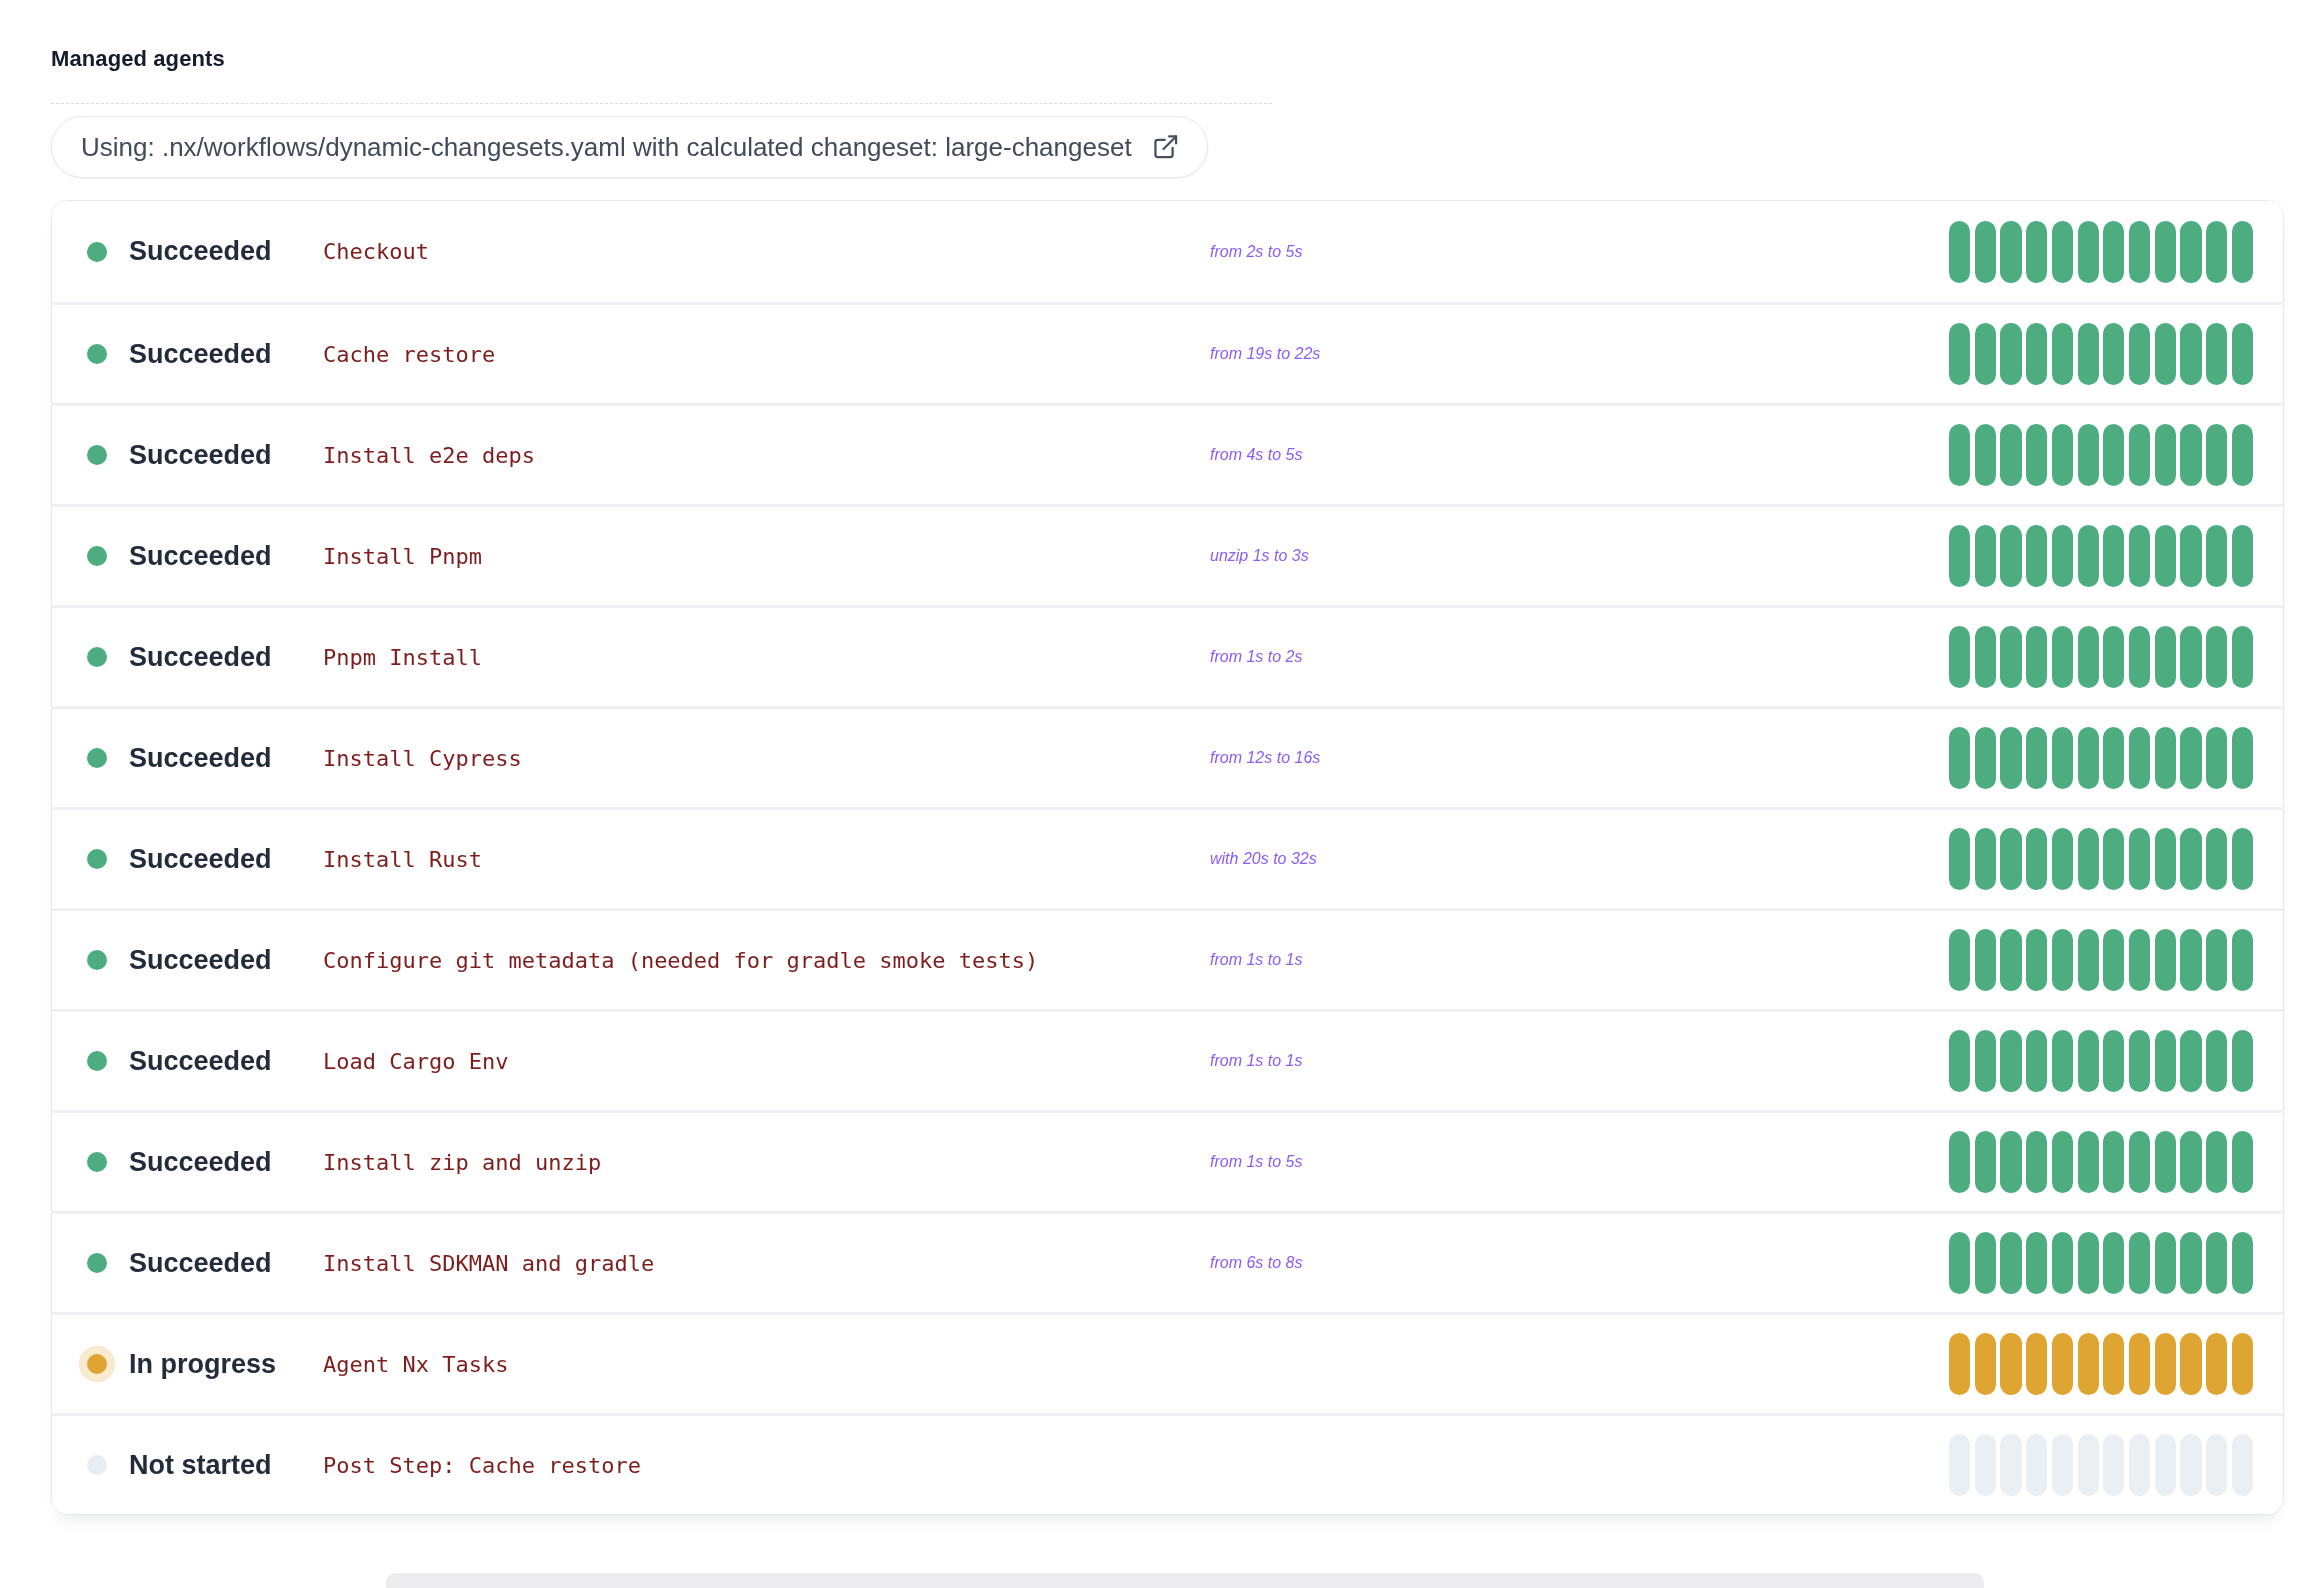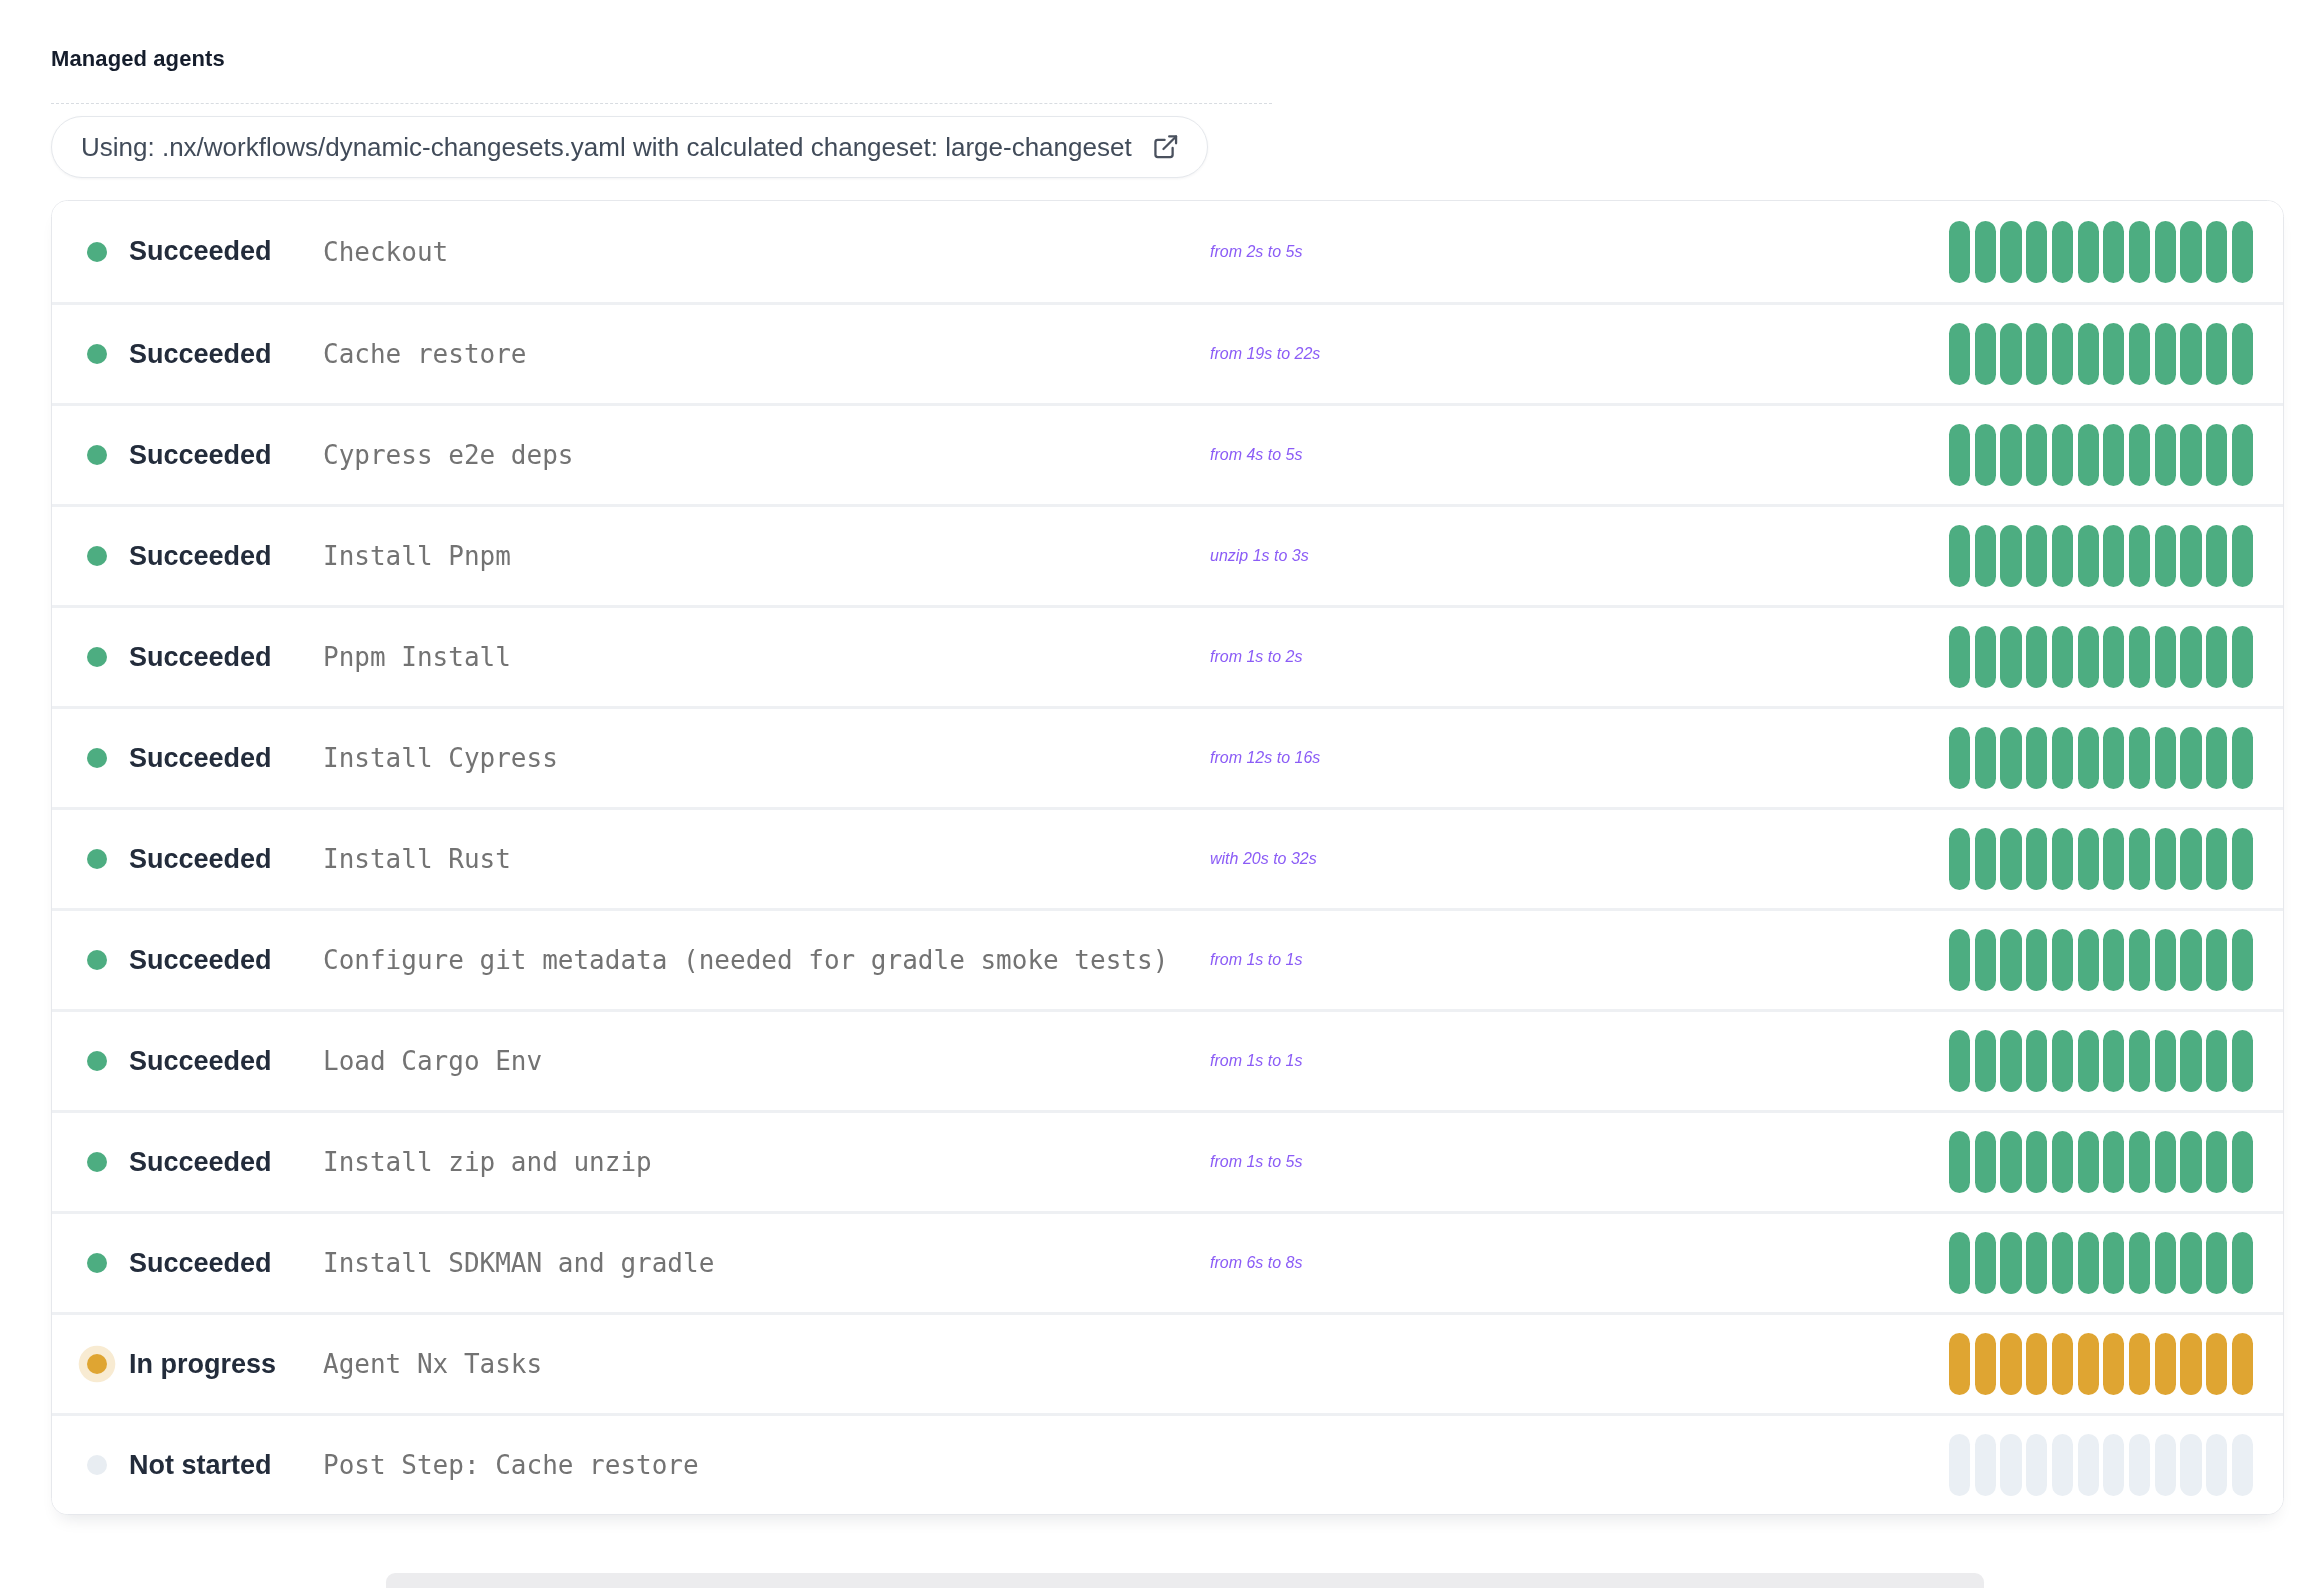--- a/index.html
+++ b/index.html
@@ -32,21 +32,21 @@
   .row { display: flex; align-items: center; height: 101px; padding-right: 30px; background: #ffffff; cursor: pointer; }
   .row + .row { border-top: 3.7px solid #eef0f3; }
 
   .cell-status { display: flex; align-items: center; gap: 22px; width: 271px; padding-left: 35px; flex: 0 0 auto; }
   .dot { width: 20px; height: 20px; border-radius: 50%; flex: 0 0 auto; }
   .row.succeeded  .dot { background: #4dad81; }
   .row.in-progress .dot { background: #dfa532; box-shadow: 0 0 0 8.3px rgba(223,165,50,0.22); }
   .row.not-started .dot { background: #e8edf2; }
   .status-label { font-size: 27px; font-weight: 600; color: #232c3b; white-space: nowrap; }
 
-  .cell-step { width: 887px; flex: 0 0 auto; font-family: "DejaVu Sans Mono", monospace; font-size: 26px; color: #737373; white-space: nowrap; overflow: hidden; }
+  .cell-step { width: 887px; flex: 0 0 auto; font-family: "DejaVu Sans Mono", monospace; font-size: 22px; color: #7f1d1d; white-space: nowrap; overflow: hidden; }
 
   .cell-duration { flex: 1 1 auto; font-size: 16px; font-style: italic; color: #8b5cf6; white-space: nowrap; }
 
   .bar { display: flex; gap: 4.6px; width: 304px; flex: 0 0 auto; margin-left: auto; }
   .bar .seg { flex: 1 1 auto; height: 62px; border-radius: 11px; }
   .row.succeeded  .bar .seg { background: #4dad81; }
   .row.in-progress .bar .seg { background: #dfa532; }
   .row.not-started .bar .seg { background: #eaeff4; }
 
   .bottom-edge {
@@ -118,21 +118,21 @@
           <span class="seg"></span>
           <span class="seg"></span>
         </div>
     </div>
 
     <div class="row succeeded">
       <div class="cell-status">
         <span class="dot"></span>
         <span class="status-label">Succeeded</span>
       </div>
-      <div class="cell-step">Cypress e2e deps</div>
+      <div class="cell-step">Install e2e deps</div>
       <div class="cell-duration">from 4s to 5s</div>
       <div class="bar">
           <span class="seg"></span>
           <span class="seg"></span>
           <span class="seg"></span>
           <span class="seg"></span>
           <span class="seg"></span>
           <span class="seg"></span>
           <span class="seg"></span>
           <span class="seg"></span>

